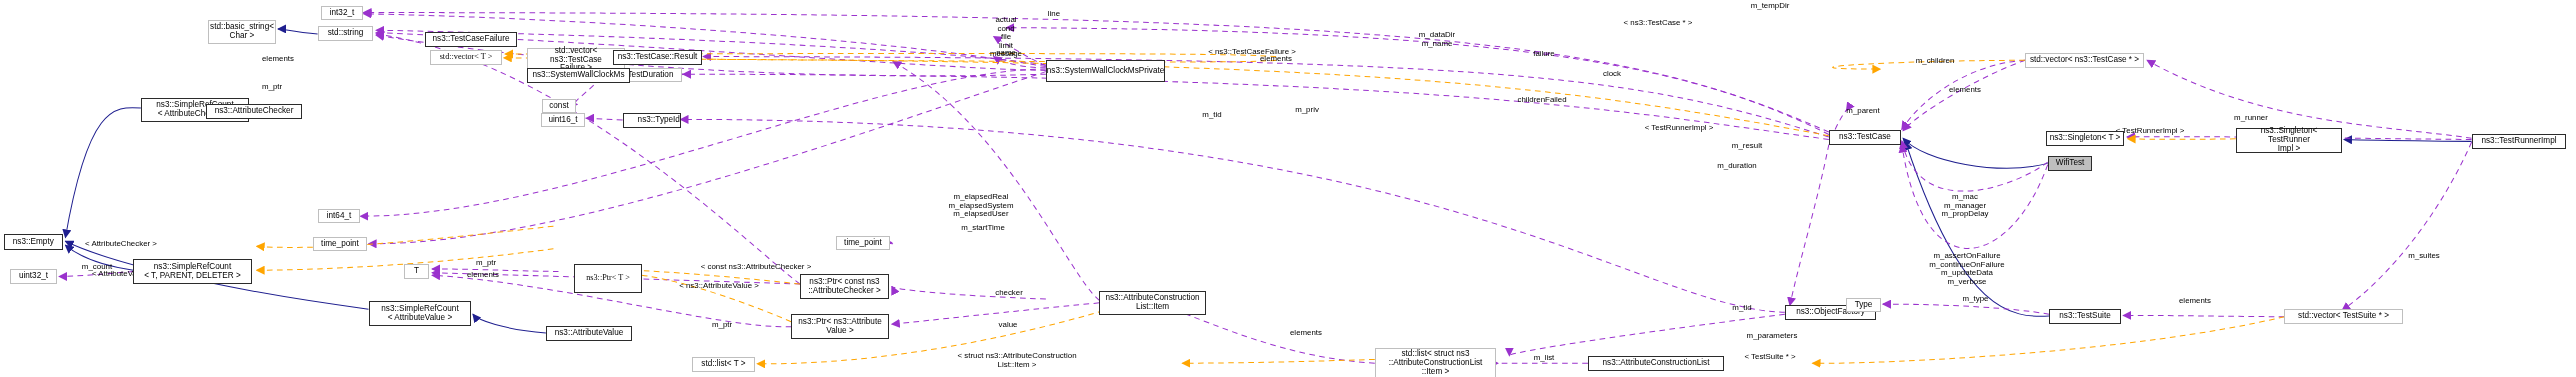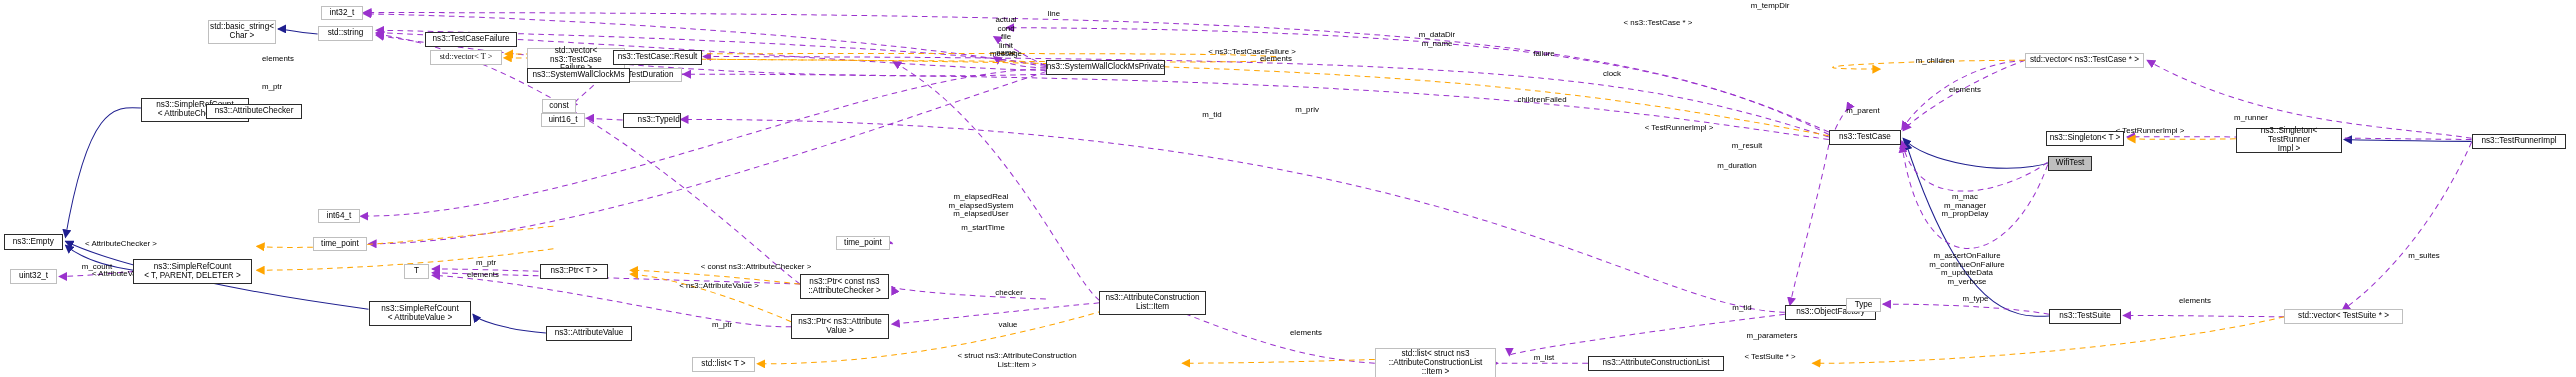--- a/index.html
+++ b/index.html
@@ -155,39 +155,39 @@
       <div class="node n-light" style="left: 10px; top: 269px; width: 47px; height: 15px;">uint32_t</div>
       <div class="node n-solid" style="left: 133px; top: 259px; width: 119px; height: 25px;">ns3::SimpleRefCount
 &lt; T, PARENT, DELETER &gt;</div>
       <div class="node n-solid" style="left: 141px; top: 98px; width: 108px; height: 24px;">ns3::SimpleRefCount
 &lt; AttributeChecker &gt;</div>
       <div class="node n-solid" style="left: 369px; top: 301px; width: 102px; height: 25px;">ns3::SimpleRefCount
 &lt; AttributeValue &gt;</div>
       <div class="node n-solid" style="left: 206px; top: 104px; width: 96px; height: 15px;">ns3::AttributeChecker</div>
       <div class="node n-solid" style="left: 546px; top: 326px; width: 86px; height: 15px;">ns3::AttributeValue</div>
       <div class="node n-light" style="left: 404px; top: 264px; width: 25px; height: 15px;">T</div>
-      <div class="node n-solid" style="left: 540px; top: 264px; width: 68px; height: 15px;">ns3::Ptr&lt; T &gt;</div>
+      <div class="node n-solid" style="left: 574px; top: 264px; width: 68px; height: 29px; font-family: Liberation Serif, serif;">ns3::Ptr&lt; T &gt;</div>
       <div class="node n-light" style="left: 208px; top: 20px; width: 68px; height: 24px;">std::basic_string&lt;
  Char &gt;</div>
       <div class="node n-light" style="left: 318px; top: 26.4px; width: 55px; height: 15px;">std::string</div>
       <div class="node n-light" style="left: 321px; top: 6.3px; width: 42px; height: 14px;">int32_t</div>
       <div class="node n-light" style="left: 318px; top: 209px; width: 42px; height: 14px;">int64_t</div>
       <div class="node n-light" style="left: 313px; top: 237px; width: 54px; height: 14px;">time_point</div>
       <div class="node n-light" style="left: 836px; top: 236px; width: 54px; height: 14px;">time_point</div>
       <div class="node n-light" style="left: 430px; top: 50px; width: 72px; height: 15px; font-family: Liberation Serif, serif;">std::vector&lt; T &gt;</div>
       <div class="node n-solid" style="left: 425px; top: 32px; width: 92px; height: 15px;">ns3::TestCaseFailure</div>
       <div class="node n-light" style="left: 527px; top: 48px; width: 98px; height: 24px;">std::vector&lt; ns3::TestCase
 Failure &gt;</div>
       <div class="node n-solid" style="left: 613px; top: 50px; width: 89px; height: 15px;">ns3::TestCase::Result</div>
       <div class="node n-light" style="left: 619px; top: 68px; width: 63px; height: 14px;">TestDuration</div>
       <div class="node n-solid" style="left: 527px; top: 68px; width: 103px; height: 15px;">ns3::SystemWallClockMs</div>
       <div class="node n-light" style="left: 542px; top: 99px; width: 34px; height: 14px;">const</div>
       <div class="node n-light" style="left: 541px; top: 113px; width: 44px; height: 14px;">uint16_t</div>
       <div class="node n-solid" style="left: 623px; top: 113px; width: 58px; height: 15px; padding-left: 16px;">ns3::TypeId</div>
-      <div class="node n-solid" style="left: 1046px; top: 60px; width: 119px; height: 15px;">ns3::SystemWallClockMsPrivate</div>
+      <div class="node n-solid" style="left: 1046px; top: 60px; width: 119px; height: 22px;">ns3::SystemWallClockMsPrivate</div>
       <div class="node n-solid" style="left: 800px; top: 274px; width: 89px; height: 25px;">ns3::Ptr&lt; const ns3
 ::AttributeChecker &gt;</div>
       <div class="node n-solid" style="left: 791px; top: 314px; width: 98px; height: 25px;">ns3::Ptr&lt; ns3::Attribute
 Value &gt;</div>
       <div class="node n-light" style="left: 692px; top: 357px; width: 63px; height: 15px;">std::list&lt; T &gt;</div>
       <div class="node n-solid" style="left: 1099px; top: 291px; width: 107px; height: 24px;">ns3::AttributeConstruction
 List::Item</div>
       <div class="node n-light" style="left: 1375px; top: 348px; width: 121px; height: 31px;">std::list&lt; struct ns3
 ::AttributeConstructionList
 ::Item &gt;</div>

